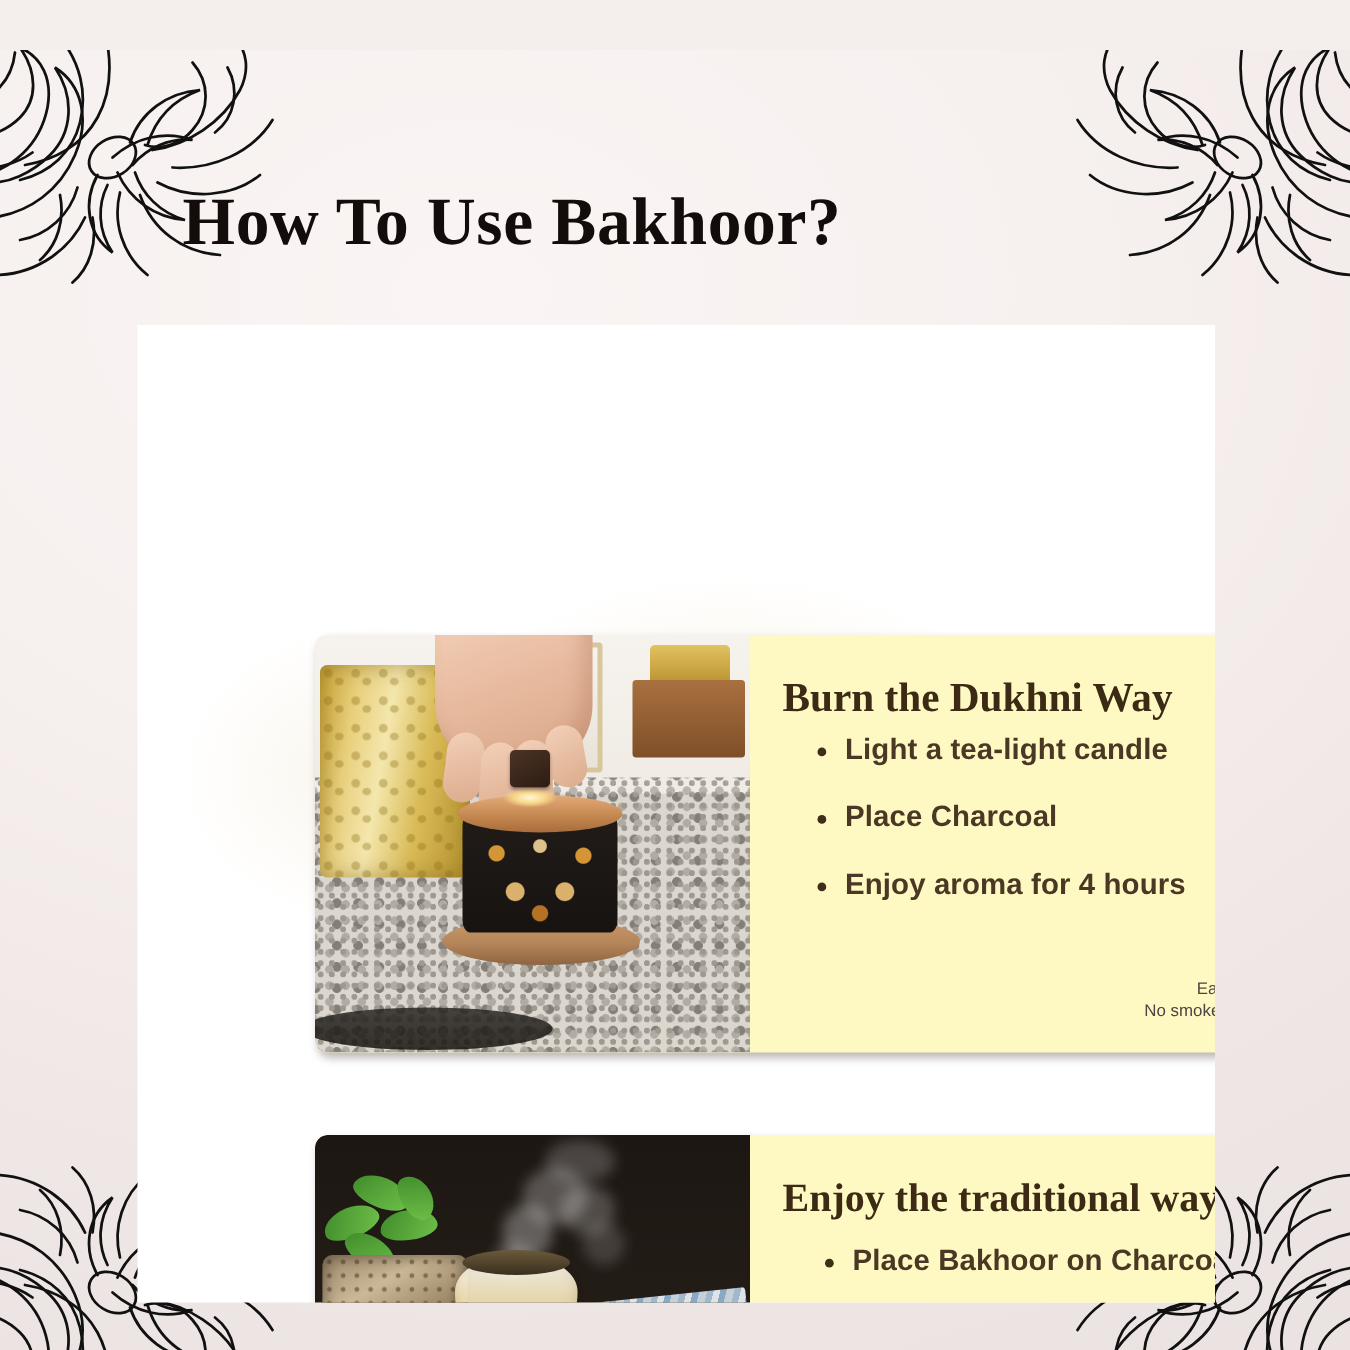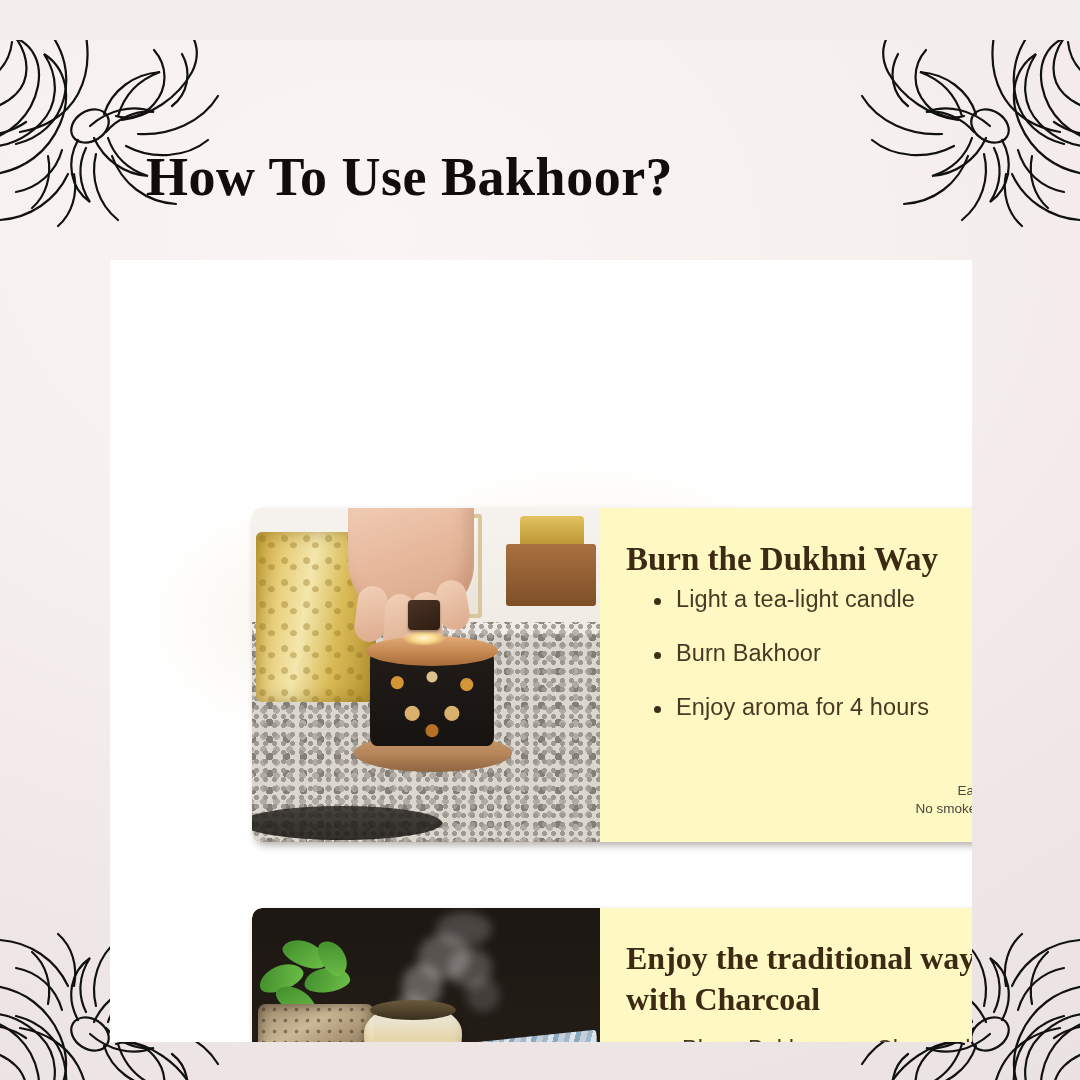--- a/index.html
+++ b/index.html
@@ -67,21 +67,21 @@
   .card-heading{
     font-family:"Liberation Serif", serif;
     font-weight:700;color:#3c2a14;
     font-size:33px;line-height:1.28;margin:0 0 6px 0;
   }
   .card-2 .card-heading{font-size:32px;margin-bottom:16px;}
   .bullets{list-style:none;margin:0;padding:0 0 0 28px;}
   .bullets li{
     position:relative;padding-left:22px;
     font-size:23.5px;color:#4a3824;line-height:1.18;
-    margin:0 0 26px 0;letter-spacing:.1px;
+    margin:0 0 26px 0;letter-spacing:.1px;font-weight:bold;
   }
   .card-2 .bullets{padding-left:34px;}
   .card-2 .bullets li{margin-bottom:28px;}
   .bullets li::before{
     content:"";position:absolute;left:0;top:.52em;
     width:7px;height:7px;border-radius:50%;background:#3f2d18;
   }
   .note{
     margin-top:auto;text-align:right;font-size:13.5px;
     color:#4c4440;line-height:1.35;padding-right:16px;padding-bottom:14px;
@@ -325,21 +325,21 @@
             </div>
           <div class="p1-lid"></div>
           <div class="p1-glow"></div>
           <div class="p1-chunk"></div>
         </div>
       </div>
       <div class="card-body">
         <h2 class="card-heading">Burn the Dukhni Way</h2>
         <ul class="bullets">
           <li>Light a tea-light candle</li>
-          <li>Burn Bakhoor</li>
+          <li>Place Charcoal</li>
           <li>Enjoy aroma for 4  hours</li>
         </ul>
         <div class="note">
           <div>Easy to use</div>
           <div>No smoke or mess</div>
         </div>
       </div>
     </div>
 
     <div class="card card-2">
@@ -365,21 +365,20 @@
             <div class="smoke s5"></div>
 
           <div class="p2-cup"></div>
           <div class="p2-cuptop"></div>
 
         </div>
       </div>
       <div class="card-body">
         <h2 class="card-heading">
           <span>Enjoy the traditional way</span><br>
-          <span>with Charcoal</span>
         </h2>
         <ul class="bullets">
           <li>Place Bakhoor on Charcoal</li>
 
         </ul>
 
       </div>
     </div>
 
   </div>

